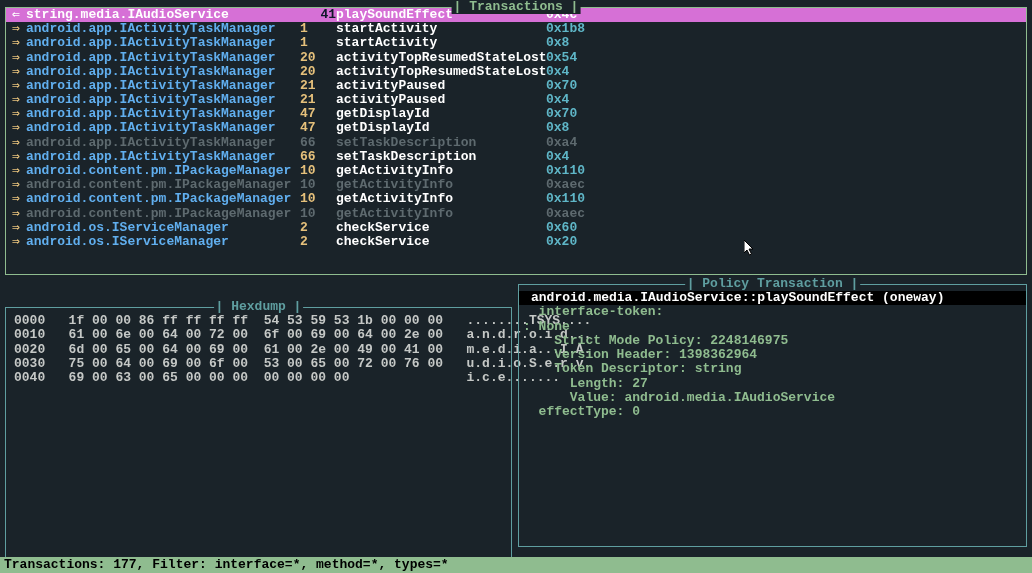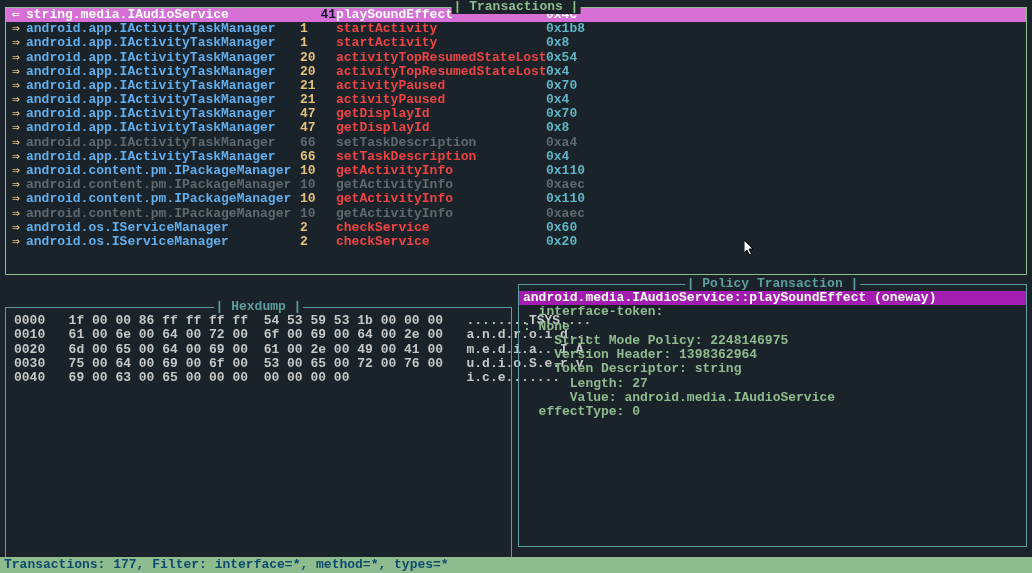--- a/index.html
+++ b/index.html
@@ -64,21 +64,21 @@
   .tx-row.dim .col-num,
   .tx-row.dim .col-method,
   .tx-row.dim .col-len { color: #5e6a6f; }
 
   .col-arrow { width: 14px; flex-shrink: 0; color: #e5c07b; }
   .tx-row.selected .col-arrow { color: #ffffff; }
   .col-iface { width: 274px; flex-shrink: 0; color: #61afef; font-weight: bold; }
   .tx-row.selected .col-iface { color: #ffffff; }
   .col-num { width: 36px; flex-shrink: 0; color: #e5c07b; }
   .tx-row.selected .col-num { color: #0f172a; text-align: right; }
-  .col-method { width: 210px; flex-shrink: 0; color: #ef4444; }
+  .col-method { width: 210px; flex-shrink: 0; color: #ffffff; }
   .tx-row.selected .col-method { color: #ffffff; }
   .col-len { width: 60px; flex-shrink: 0; color: #5fb6c7; }
   .tx-row.selected .col-len { color: #ffffff; }
 
   .tx-header .col-iface,
   .tx-header .col-num,
   .tx-header .col-method,
   .tx-header .col-len { color: #c5c8c6; }
   .tx-header .col-iface { padding-left: 14px; width: 288px; }
 
@@ -88,39 +88,39 @@
     color: #c5c8c6;
     font-weight: bold;
     line-height: 1.1;
   }
 
   .parsed-body {
     padding: 6px 0 4px 0;
     line-height: 1.1;
   }
   .parsed-header {
-    background: #a21caf;
+    background: #000000;
     color: #ffffff;
-    padding: 0 4px;
+    padding: 0 12px;
     margin: 0;
     display: block;
   }
   .parsed-line {
     padding: 0 4px;
     color: #8fbc8f;
     white-space: pre;
   }
 
   .statusbar {
     position: absolute;
     left: 0; bottom: 0;
     width: 1032px;
     height: 16px;
     background: #8fbc8f;
-    color: #0c4a6e;
+    color: #000000;
     padding: 1px 4px;
     font-weight: bold;
   }
 
   .cursor {
     position: absolute;
     left: 744px;
     top: 240px;
     width: 12px;
     height: 18px;

